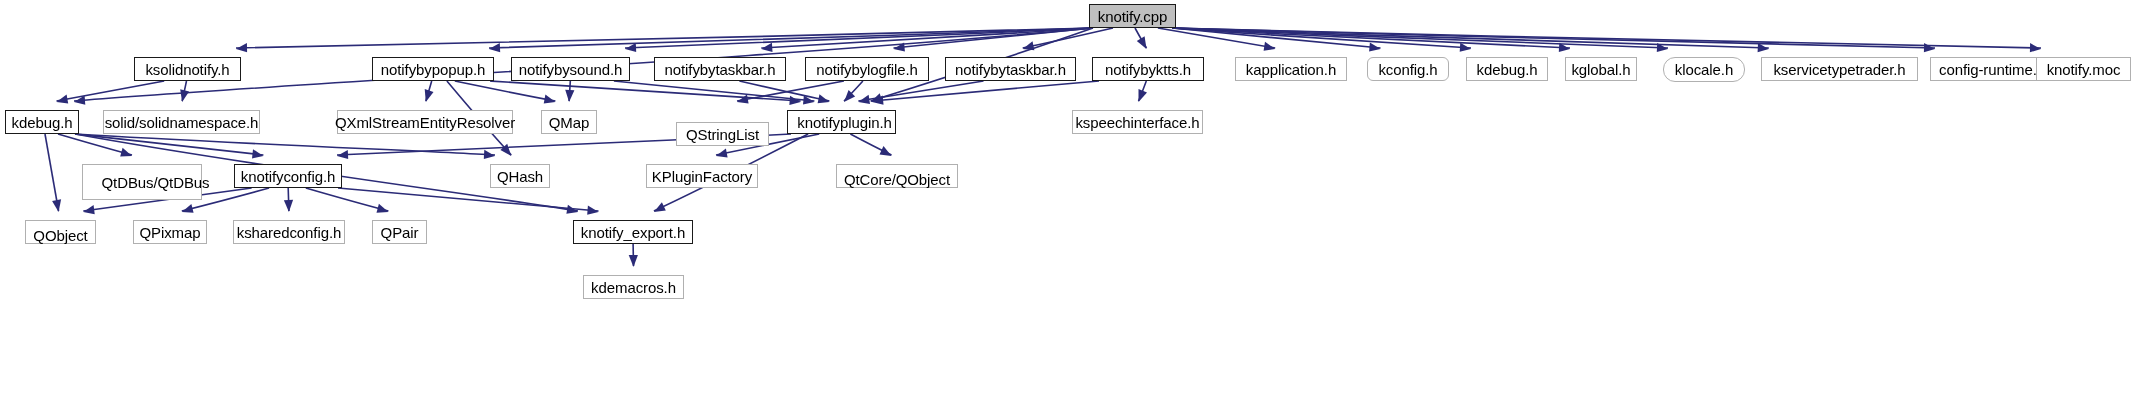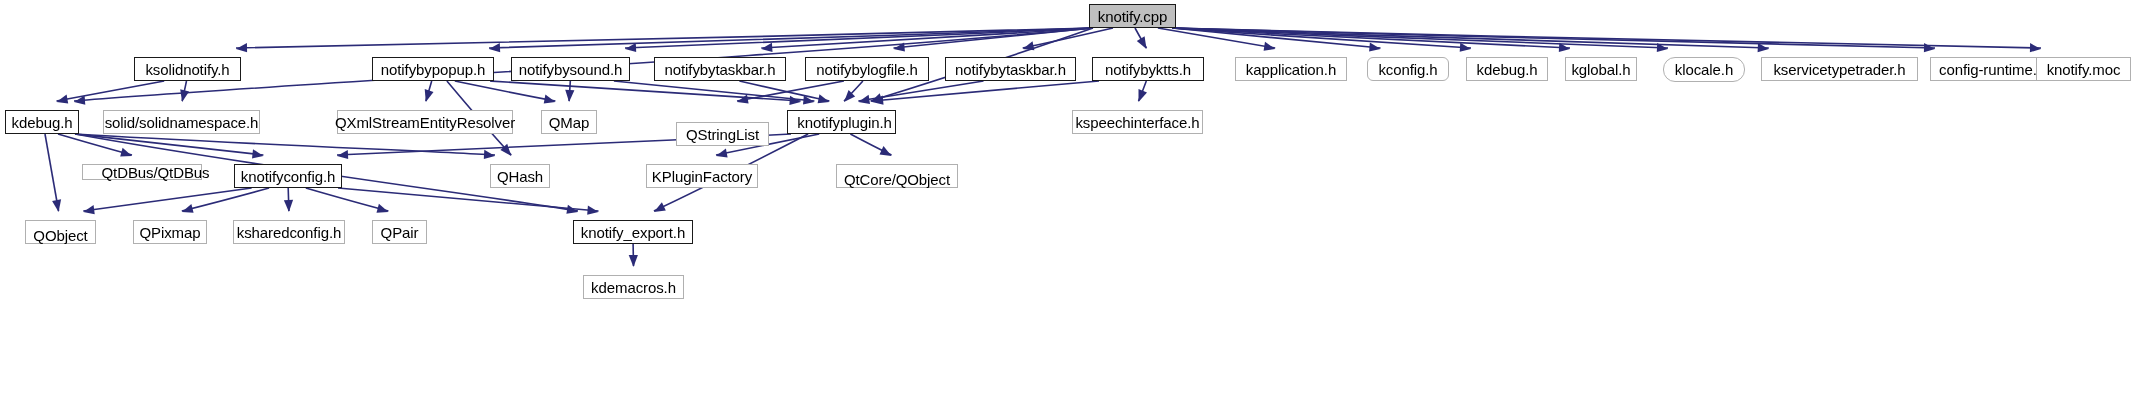--- a/index.html
+++ b/index.html
@@ -221,21 +221,21 @@
       </div>
       <div class="node-box kind-extern" style="left: 676px; top: 110px; width: 93px; height: 24px; margin-top: 12px;">
         <span class="node-label">QStringList</span>
       </div>
       <div class="node-box kind-local" style="left: 787px; top: 110px; width: 109px; height: 24px; padding-left: 6px;">
         <span class="node-label">knotifyplugin.h</span>
       </div>
       <div class="node-box kind-extern" style="left: 1072px; top: 110px; width: 131px; height: 24px;">
         <span class="node-label">kspeechinterface.h</span>
       </div>
-      <div class="node-box kind-extern" style="left: 82px; top: 164px; width: 120px; height: 16px; padding-left: 27px;">
+      <div class="node-box kind-extern" style="left: 82px; top: 164px; width: 120px; height: 36px; padding-left: 27px;">
         <span class="node-label">QtDBus/QtDBus</span>
       </div>
       <div class="node-box kind-local" style="left: 234px; top: 164px; width: 108px; height: 24px;">
         <span class="node-label">knotifyconfig.h</span>
       </div>
       <div class="node-box kind-extern" style="left: 490px; top: 164px; width: 60px; height: 24px;">
         <span class="node-label">QHash</span>
       </div>
       <div class="node-box kind-extern" style="left: 646px; top: 164px; width: 112px; height: 24px;">
         <span class="node-label">KPluginFactory</span>

